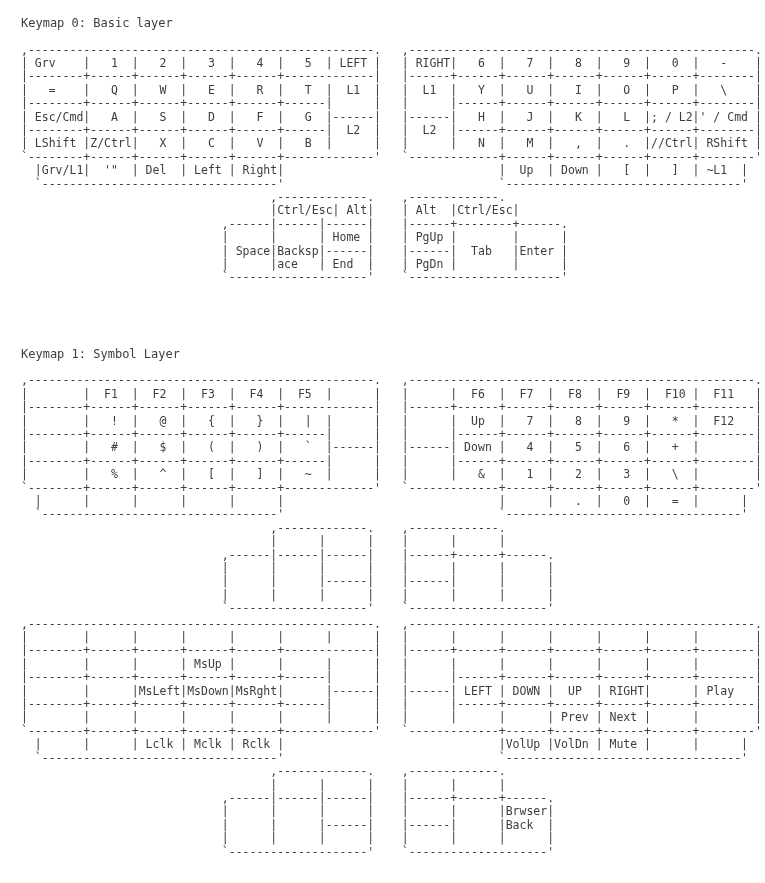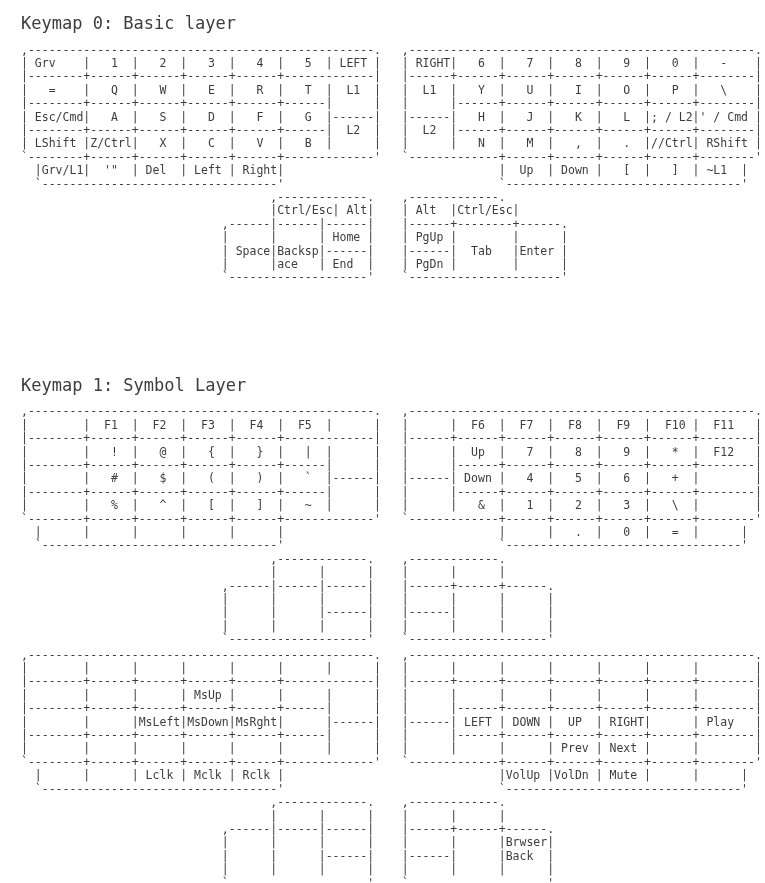--- a/index.html
+++ b/index.html
@@ -8,33 +8,33 @@
     height: 883px;
     box-sizing: border-box;
     padding: 17px 0 0 21px;
     background: #ffffff;
     color: #3d3d3d;
     overflow: hidden;
     font-family: "DejaVu Sans Mono", "Liberation Mono", monospace;
   }
   .km-section { margin: 0; }
   .km-title {
-    font-size: 17px;
+    font-size: 12px;
     line-height: 13.5px;
     white-space: pre;
     margin: 0 0 13px 0;
   }
   .km-art {
     font-family: "DejaVu Sans Mono", "Liberation Mono", monospace;
     font-size: 11.5px;
     line-height: 13.4px;
     white-space: pre;
     margin: 0;
   }
-  #section-1 { margin-top: 94px; }
+  #section-1 { margin-top: 63px; }
   #section-2 { margin-top: 2px; }
 </style>
 </head>
 <body style="background: rgb(255, 255, 255); color: rgb(61, 61, 61);">
 
 <div class="km-section" id="section-0">
   <div class="km-title">Keymap 0: Basic layer</div>
   <pre class="km-art">,--------------------------------------------------.   ,--------------------------------------------------.
 | Grv    |   1  |   2  |   3  |   4  |   5  | LEFT |   | RIGHT|   6  |   7  |   8  |   9  |   0  |   -    |
 |--------+------+------+------+------+-------------|   |------+------+------+------+------+------+--------|

